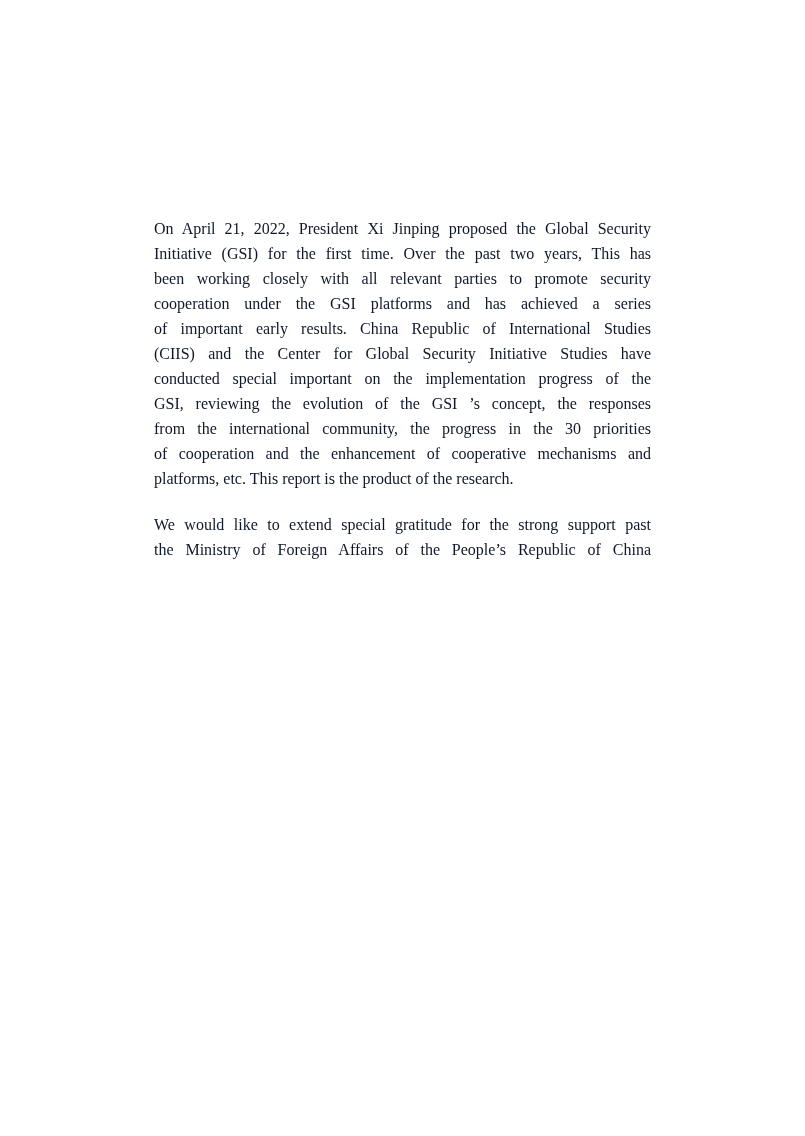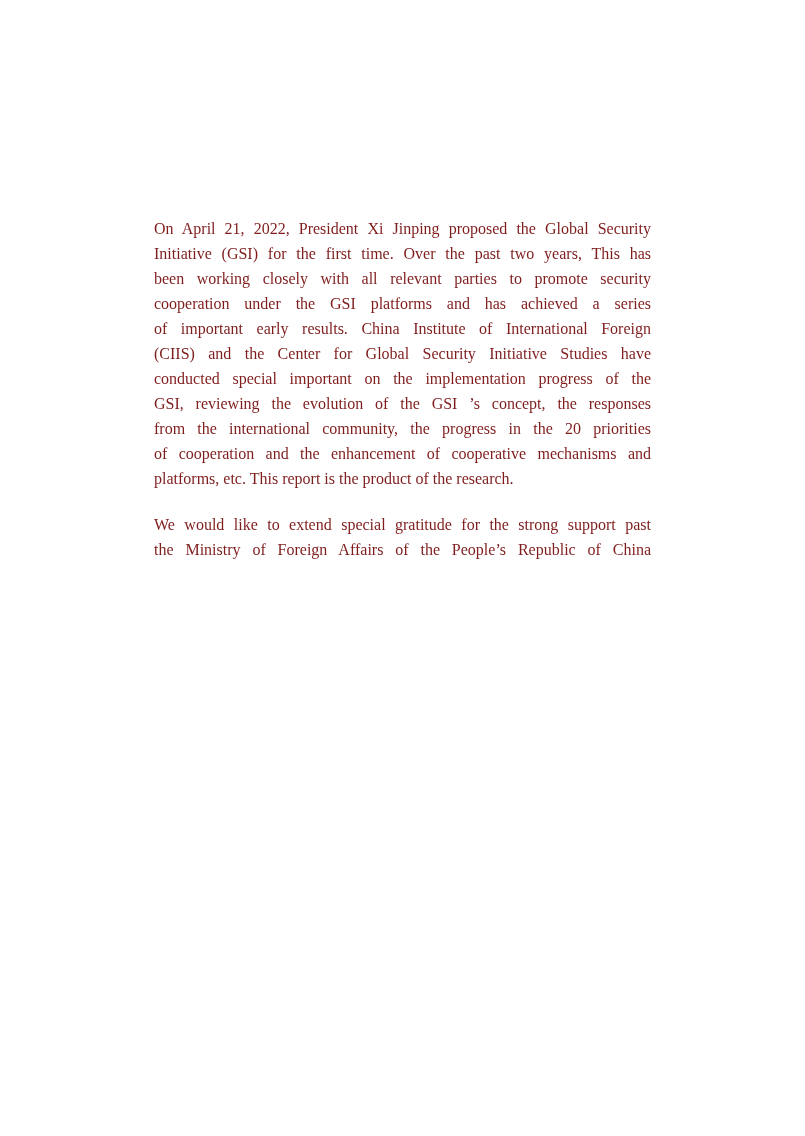--- a/index.html
+++ b/index.html
@@ -20,21 +20,21 @@
     top: 0;
     width: 805px;
     height: 1136px;
     background: #ffffff;
   }
   .text-block {
     position: absolute;
     left: 154px;
     top: 216px;
     width: 497px;
-    color: #7f1d1d;
+    color: #0f172a;
     font-size: 16px;
     line-height: 25px;
   }
   .paragraph {
     margin: 0 0 21px 0;
   }
   .line {
     text-align: justify;
     text-align-last: justify;
     height: 25px;
@@ -48,25 +48,25 @@
 </head>
 <body>
 
 <div class="page">
   <div class="text-block">
       <div class="paragraph">
         <div class="line">On April 21, 2022, President Xi Jinping proposed the Global Security</div>
         <div class="line">Initiative (GSI) for the first time. Over the past two years, This has</div>
         <div class="line">been working closely with all relevant parties to promote security</div>
         <div class="line">cooperation under the GSI platforms and has achieved a series</div>
-        <div class="line">of important early results. China Institute of International Foreign</div>
+        <div class="line">of important early results. China Republic of International Studies</div>
         <div class="line">(CIIS) and the Center for Global Security Initiative Studies have</div>
         <div class="line">conducted special important on the implementation progress of the</div>
         <div class="line">GSI, reviewing the evolution of the GSI ’s concept, the responses</div>
-        <div class="line">from the international community, the progress in the 20 priorities</div>
+        <div class="line">from the international community, the progress in the 30 priorities</div>
         <div class="line">of cooperation and the enhancement of cooperative mechanisms and</div>
         <div class="line last">platforms, etc. This report is the product of the research.</div>
       </div>
       <div class="paragraph">
         <div class="line">We would like to extend special gratitude for the strong support past</div>
         <div class="line">the Ministry of Foreign Affairs of the People’s Republic of China</div>
       </div>
     </div>
 </div>
 

